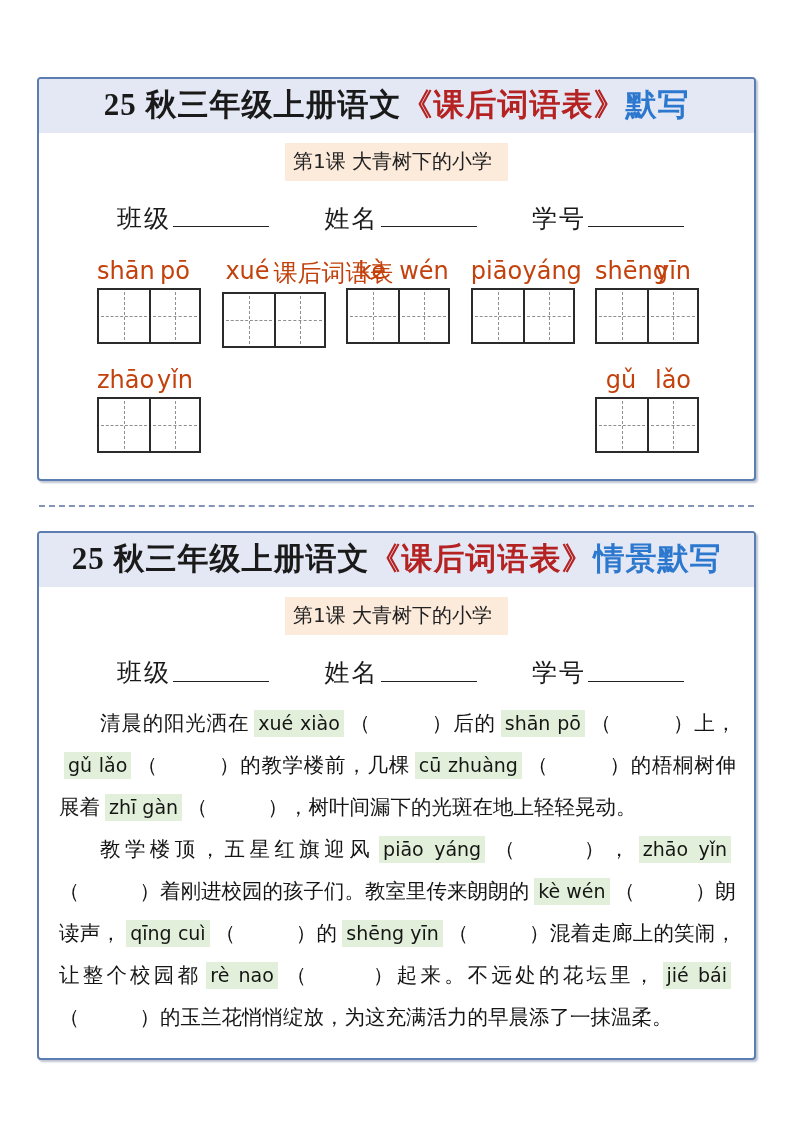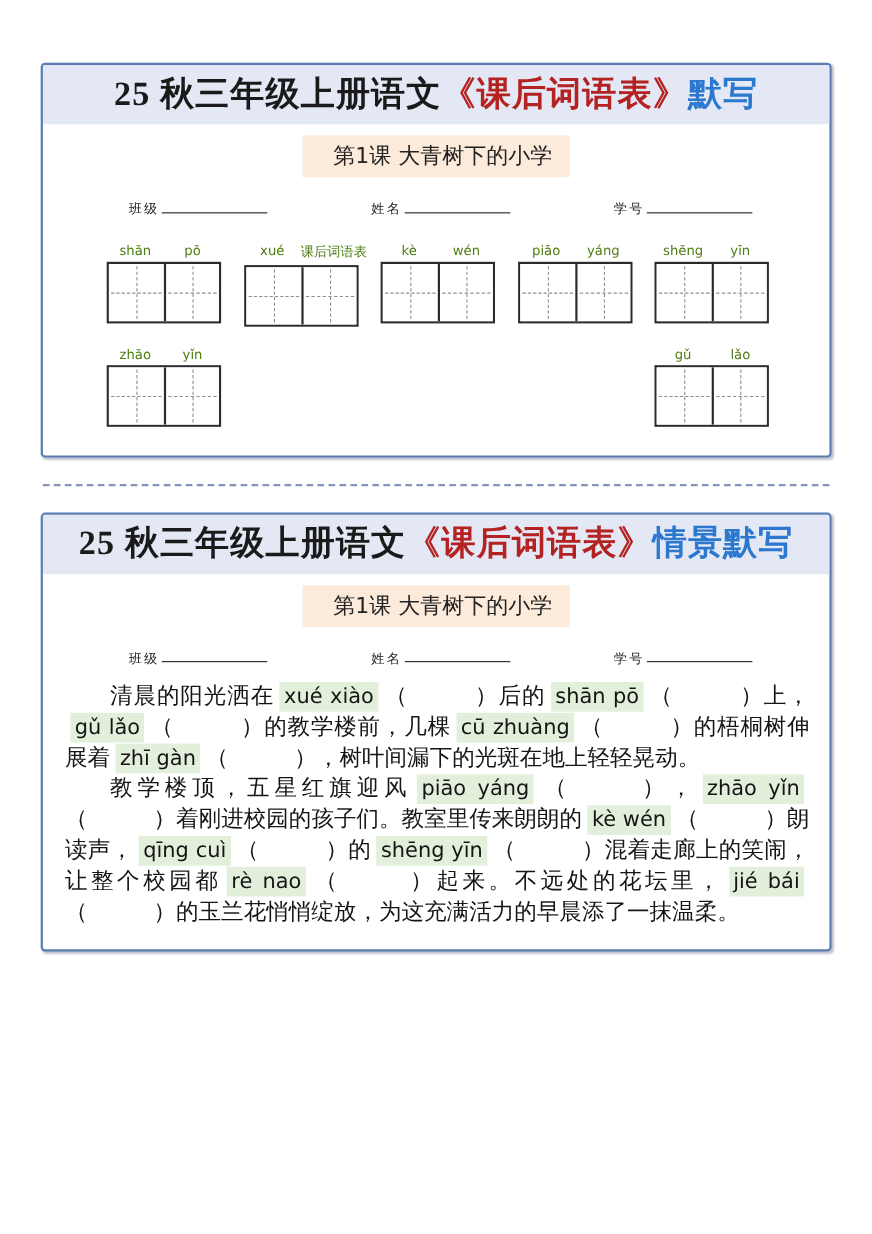--- a/index.html
+++ b/index.html
@@ -12,67 +12,68 @@
   }
   .page { width:719px; margin:0 auto; padding-top:57px; }
 
   
   .sheet {
     border:2.5px solid #5b7db1;
     border-radius:4px;
     background:#ffffff;
     box-shadow:2px 2px 2px rgba(110,125,150,.45);
     overflow:hidden;
+    margin-top:20px;
   }
   .sheet-title-bar {
     background:#e4e8f4;
     padding:5px 0 7px 0;
     text-align:center;
   }
   .sheet-title {
     font-size:31px; font-weight:bold; letter-spacing:1px;
     font-family:"Liberation Serif","DejaVu Serif",serif;
   }
   .t-red  { color:#b42222; }
   .t-blue { color:#2d78cf; }
 
   .lesson-banner-wrap { text-align:center; margin-top:10px; }
   .lesson-banner {
     display:inline-block;
     background:#fceadb;
-    padding:5px 16px 6px 28px;
+    padding:5px 16px 6px 8px;
     font-size:20px;
     font-family:"DejaVu Sans","Liberation Sans",sans-serif;
     color:#222;
   }
 
   .fields-row {
     display:flex; justify-content:space-between;
     margin:20px 70px 0 78px;
-    font-size:12px;
+    font-size:25px;
   }
   .field-label { letter-spacing:2px; }
   .blank-line {
     display:inline-block; width:96px; height:1.05em;
     border-bottom:1.6px solid #222; margin-left:2px;
     vertical-align:baseline;
   }
 
   
   .word-rows { padding:14px 55px 26px 58px; }
   .word-row {
     display:flex; justify-content:space-between;
     margin-top:18px;
   }
   .word-row:first-child { margin-top:8px; }
   .word-block { width:104px; }
   .pinyin-label {
     display:flex; width:104px; margin-bottom:3px;
     font-family:"DejaVu Sans","Liberation Sans",sans-serif;
-    font-size:12px; color:#4d7c0f;
+    font-size:24px; color:#c2410c;
   }
   .syll { flex:1; text-align:center; white-space:nowrap; min-width:0; }
   .writing-grid {
     display:flex;
     border:2px solid #2b2b2b;
     width:104px;
   }
   .writing-cell { width:50px; height:52px; position:relative; background:#fff; }
   .writing-cell + .writing-cell { border-left:2px solid #2b2b2b; }
   .writing-cell::before {
@@ -86,21 +87,21 @@
 
   
   .cut-divider {
     border:none; border-top:2px dashed #8494b8;
     margin:24px 2px 24px 2px;
   }
 
   
   .scenario-paragraphs { padding:12px 18px 20px 20px; }
   .scenario-paragraph {
-    font-size:20.5px; line-height:28px;
+    font-size:20.5px; line-height:42px;
     text-indent:2em; text-align:justify;
     color:#151515;
   }
   .pinyin-highlight {
     font-family:"DejaVu Sans","Liberation Sans",sans-serif;
     font-size:19px;
     background:#e2efda;
     padding:2px 4px 3px 4px;
     margin:0 5px;
     white-space:nowrap;

